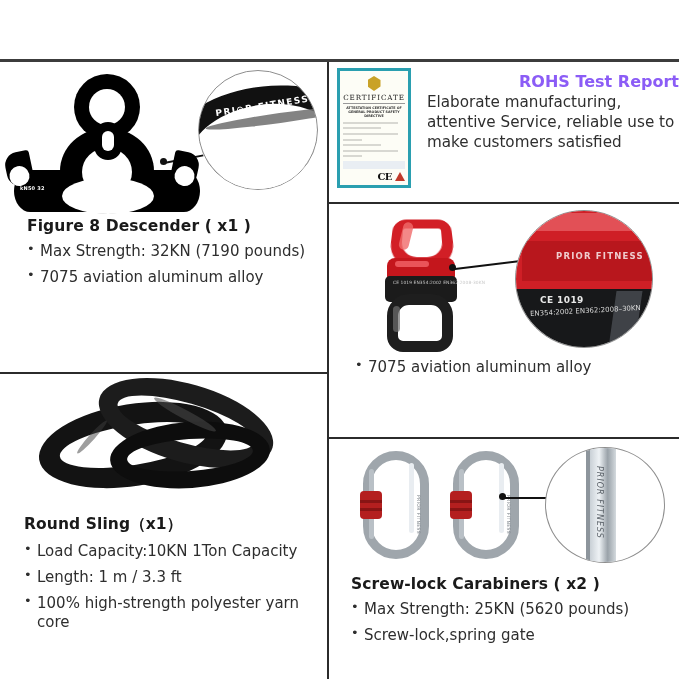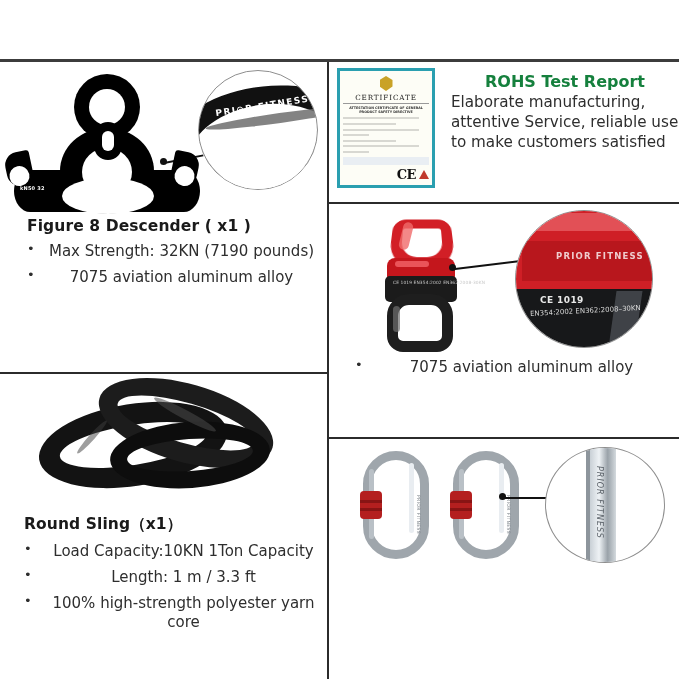--- a/index.html
+++ b/index.html
@@ -61,21 +61,21 @@
   .cell-swivel { left: 329px; top: 204px; width: 350px; height: 233px; }
   .cell-carab  { left: 329px; top: 439px; width: 350px; height: 240px; }
 
   
   .prod-title {
     font-size: 15.5px;
     font-weight: bold;
     color: #1a1a1a;
     letter-spacing: 0.1px;
   }
-  .bullets { list-style: none; margin-top: 7px; text-align: center; }
+  .bullets { list-style: none; margin-top: 7px; }
   .bullets li {
     position: relative;
     font-size: 15px;
     color: #2e2e2e;
     line-height: 1.26;
     padding-left: 13px;
     margin-bottom: 7px;
   }
   .bullets li::before {
     content: "\2022";
@@ -274,21 +274,21 @@
     opacity: .5;
   }
 
   
   .rohs-wrap {
     position: absolute; left: 8px; top: 6px;
     width: 342px; height: 132px;
     display: flex; align-items: flex-start;
   }
   .cert {
-    width: 98px; height: 120px;
+    width: 74px; height: 120px;
     border: 3px solid #2a9fb0;
     background: #fdfdf6;
     padding: 4px 3px;
     position: relative;
     flex: none;
   }
   .cert-crest {
     width: 13px; height: 15px;
     margin: 1px auto 2px;
     background: #c9a227;
@@ -324,32 +324,32 @@
     position: absolute; left: 3px; right: 3px; bottom: 3px;
   }
   .cert-footbar {
     height: 8px; background: #e9eef3; margin-bottom: 2px;
   }
   .cert-marks {
     display: flex; align-items: center; justify-content: flex-end; gap: 3px;
   }
   .ce-mark {
     font-family: "DejaVu Serif", "Liberation Serif", serif;
-    font-size: 13px; font-weight: bold; color: #111;
+    font-size: 10px; font-weight: bold; color: #111;
     letter-spacing: -0.5px;
   }
   .tri-mark {
     width: 10px; height: 9px;
     background: #c0392b;
     clip-path: polygon(50% 0%, 100% 100%, 0% 100%);
   }
   .rohs-copy { margin-left: 16px; padding-top: 4px; }
   .rohs-title {
-    font-size: 16px; font-weight: bold; color: #15803d;
-    text-align: center; margin-bottom: 2px;
+    font-size: 16px; font-weight: bold; color: #8b5cf6;
+    text-align: right; margin-bottom: 2px;
   }
   .rohs-body {
     font-size: 15.2px; color: #2e2e2e; line-height: 1.30;
   }
 
   
   .swivel-img { position: absolute; left: 0; top: 2px; width: 350px; height: 142px; }
   .swivel-text { position: absolute; left: 26px; top: 147px; width: 320px; }
 
   .sw-ring {
@@ -696,15 +696,22 @@
       <div class="carab-leader-dot"></div>
       <div class="carab-leader"></div>
 
       <div class="mag-circle carab-mag">
         <div class="carab-mag-edge"></div>
         <div class="carab-mag-bar"></div>
         <div class="carab-mag-txt">PRIOR FITNESS</div>
       </div>
     </div>
 
+    <div class="carab-text">
+      <div class="prod-title">Screw-lock Carabiners ( x2 )</div>
+      <ul class="bullets">
+        <li>Max Strength: 25KN (5620 pounds)</li>
+        <li>Screw-lock,spring gate</li>
+      </ul>
+    </div>
   </div>
 
 </div>
 
 </body></html>

